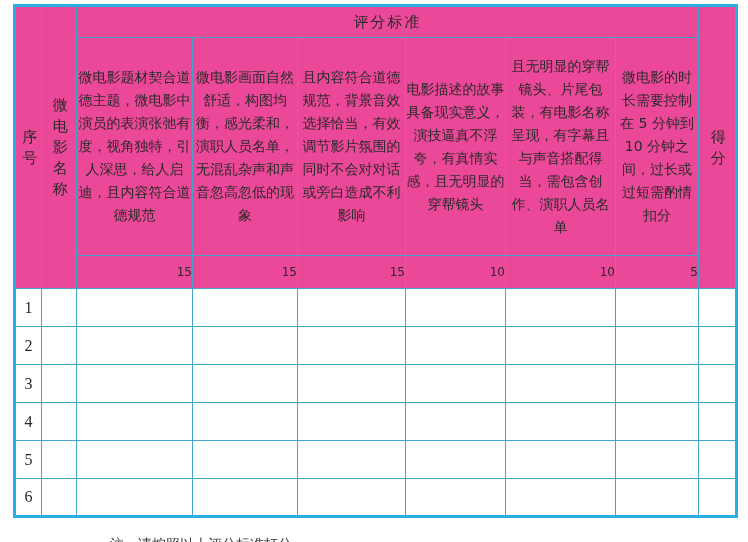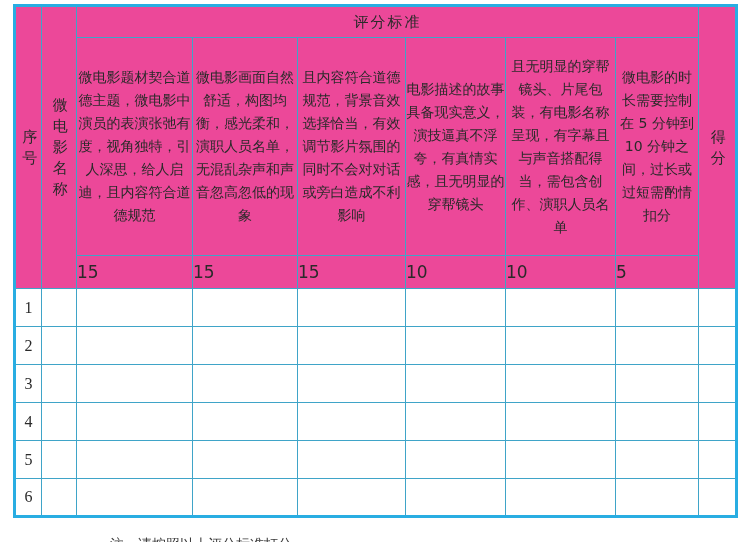--- a/index.html
+++ b/index.html
@@ -46,23 +46,23 @@
   }
   .crit {
     font-size: 14px;
     line-height: 23px;
     text-align: center;
     vertical-align: middle;
     padding: 6px 12px;
     height: 217px;
   }
   .pts {
-    text-align: left;
-    vertical-align: middle;
-    font-size: 17px;
+    text-align: right;
+    vertical-align: middle;
+    font-size: 12px;
     height: 32px;
   }
   .vcell {
     text-align: center;
     vertical-align: middle;
     font-size: 15px;
   }
   .vtext {
     width: 1.15em;
     margin: 8px auto;

